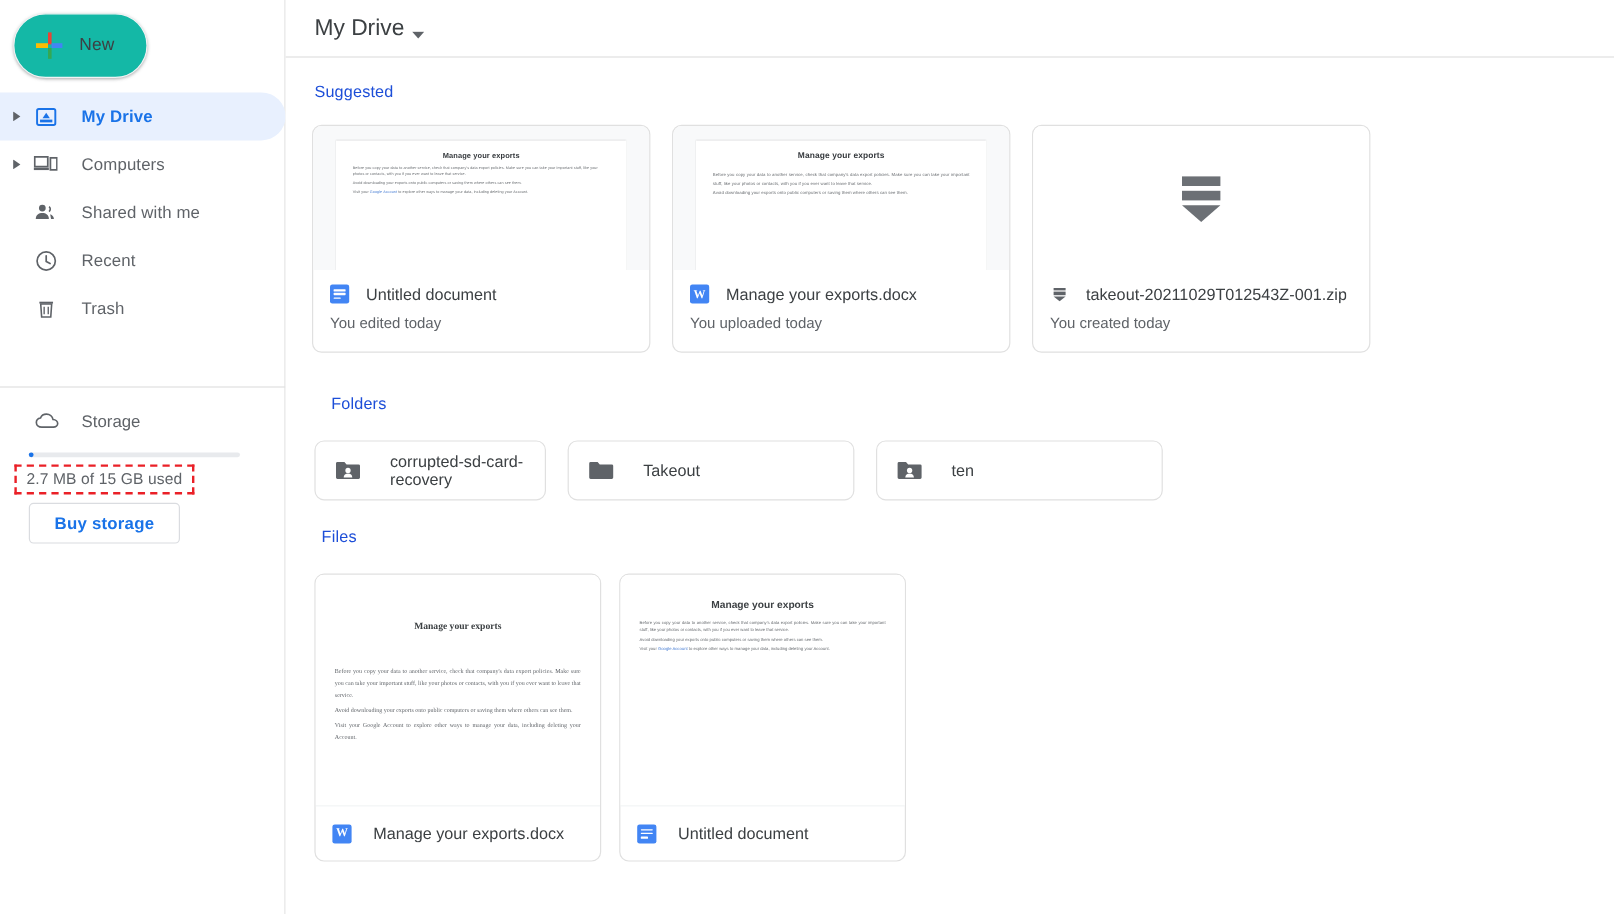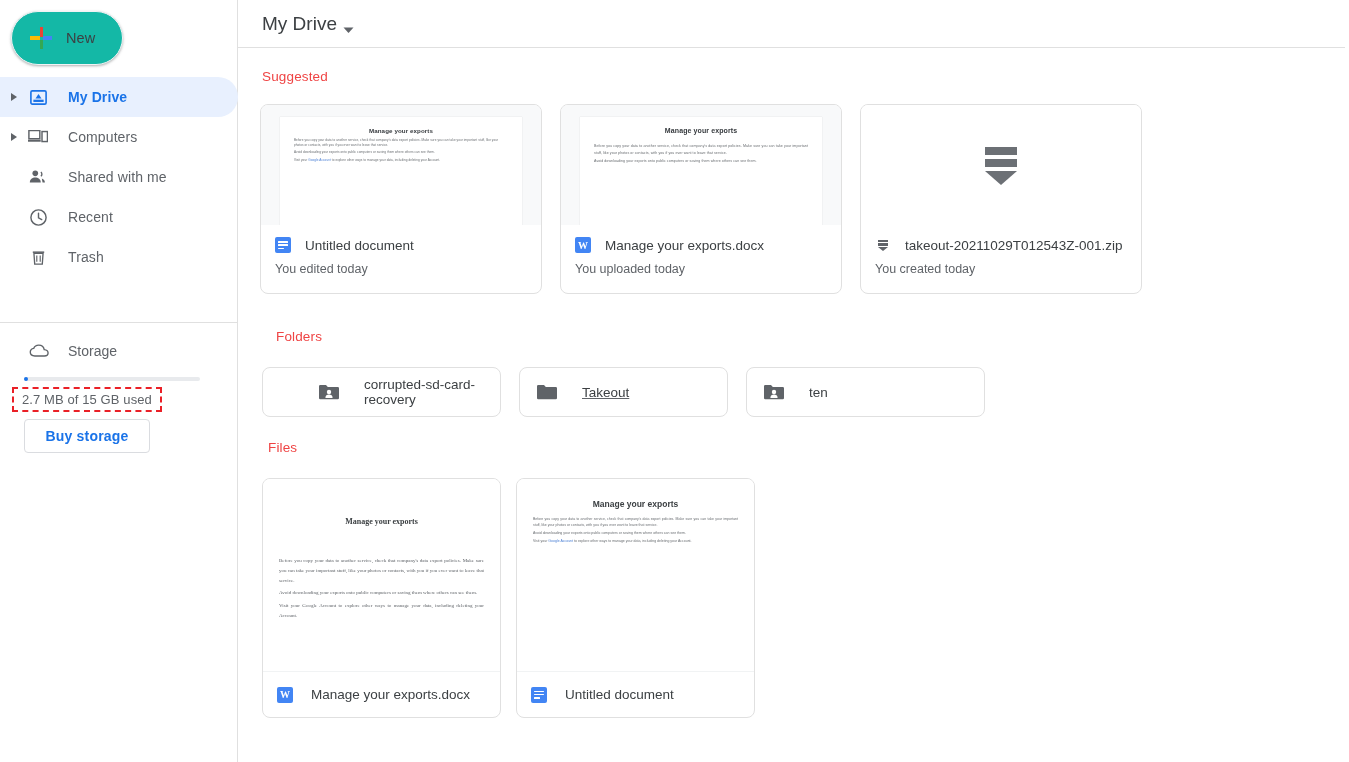--- a/index.html
+++ b/index.html
@@ -86,21 +86,21 @@
   .main { flex: 1 1 auto; position: relative; height: 762px; background: #fff; }
   .topbar { height: 48px; position: relative; }
   .drive-title {
     position: absolute; left: 24px; top: 13px;
     font-size: 19px; color: #3c4043; letter-spacing: 0;
   }
   .title-caret { position: absolute; left: 105px; top: 20px; cursor: pointer; }
   .topbar-div { position: absolute; left: 0; top: 47px; width: 1107px; height: 1px; background: #e0e0e0; }
 
   .section-label {
-    font-size: 13.5px; color: #ef4444; letter-spacing: .15px;
+    font-size: 13.5px; color: #1d4ed8; letter-spacing: .15px;
   }
   #lbl-suggested { position: absolute; left: 24px; top: 69px; }
   #lbl-folders   { position: absolute; left: 38px; top: 329px; }
   #lbl-files     { position: absolute; left: 30px; top: 440px; }
 
   
   .sug-row { position: absolute; left: 22px; top: 104px; display: flex; gap: 18px; }
   .sug-card {
     width: 282px; height: 190px; border: 1px solid #e0e0e0; border-radius: 8px;
     background: #fff; overflow: hidden; cursor: pointer; display: flex; flex-direction: column;
@@ -163,22 +163,22 @@
     border-left: 16px solid transparent; border-right: 16px solid transparent;
     border-top: 14px solid #6c7075;
   }
 
   
   .fold-row { position: absolute; left: 24px; top: 367px; display: flex; gap: 18px; }
   .fold-card {
     height: 50px; border: 1px solid #e0e0e0; border-radius: 8px; background: #fff;
     display: flex; align-items: center; cursor: pointer;
   }
-  .fold-card.w1 { width: 239px; padding-left: 39px; }
-  .fold-card.w2 { width: 209px; text-decoration: underline; }
+  .fold-card.w1 { width: 193px; }
+  .fold-card.w2 { width: 239px; }
   .fold-card.w3 { width: 239px; }
   .fold-card.w4 { width: 239px; }
   .fold-icon { margin-left: 16px; flex: 0 0 24px; display: flex; align-items: center; }
   .fold-name { margin-left: 22px; font-size: 13.5px; color: #3c4043; }
 
   
   .file-row { position: absolute; left: 24px; top: 478px; display: flex; gap: 15px; }
   .file-card {
     width: 239px; height: 240px; border: 1px solid #e0e0e0; border-radius: 8px;
     background: #fff; overflow: hidden; cursor: pointer; display: flex; flex-direction: column;

